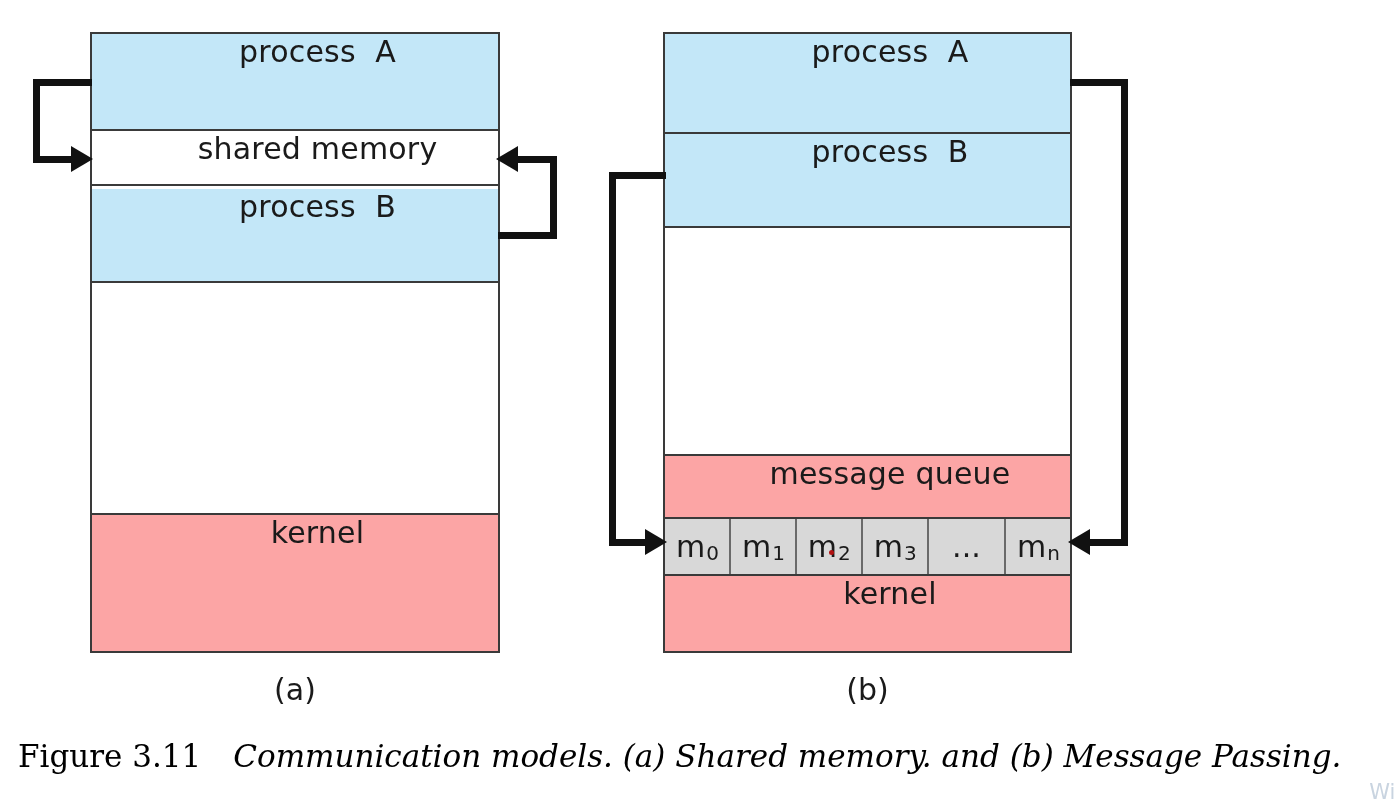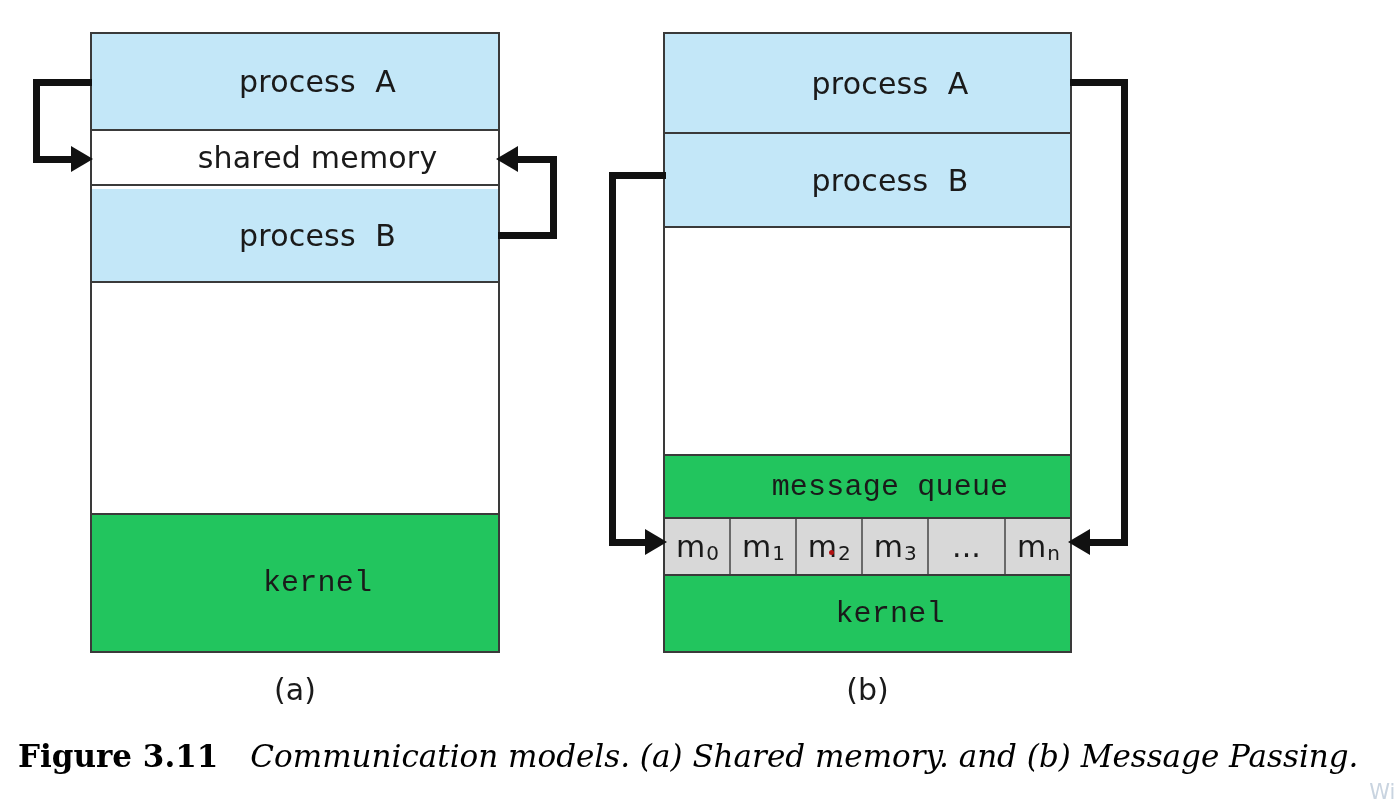--- a/index.html
+++ b/index.html
@@ -29,32 +29,31 @@
     box-sizing: border-box;
     border: 2px solid #3a3a3a;
     background: #ffffff;
   }
   .band {
     position: absolute;
     box-sizing: border-box;
     left: 0;
     width: 100%;
     display: flex;
-    align-items: center;
     justify-content: center;
     border-bottom: 2px solid #3a3a3a;
     font-size: 30px;
     color: #1a1a1a;
     letter-spacing: 0.2px;
     white-space: pre;
     padding-left: 45px;
   }
   .band.blue   { background: #c3e7f8; }
   .band.white  { background: #ffffff; }
-  .band.gray   { background: #22c55e; font-family: Liberation Mono, monospace; }
+  .band.gray   { background: #fca5a5; }
   .band.no-rule{ border-bottom: none; }
 
   
   .msg-strip {
     position: absolute;
     box-sizing: border-box;
     left: 0;
     width: 100%;
     display: flex;
     background: #d2d2d2;
@@ -117,21 +116,21 @@
     position: absolute;
     left: 18px;
     top: 738px;
     width: 1370px;
     font-family: "DejaVu Serif", "Liberation Serif", serif;
     font-size: 31px;
     color: #000000;
     white-space: nowrap;
   }
   .figure-caption .fig-label {
-    font-weight: bold;
+    font-weight: normal;
     font-style: normal;
   }
   .figure-caption .fig-text {
     font-style: italic;
     margin-left: 32px;
   }
 
   .watermark {
     position: absolute;
     right: 2px;

